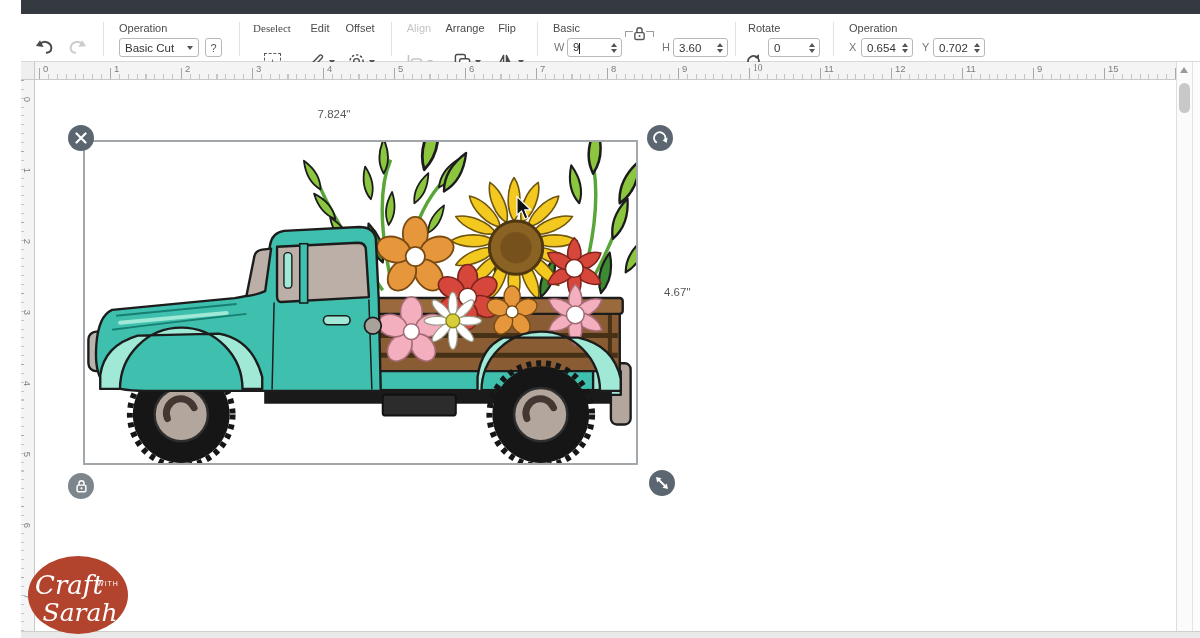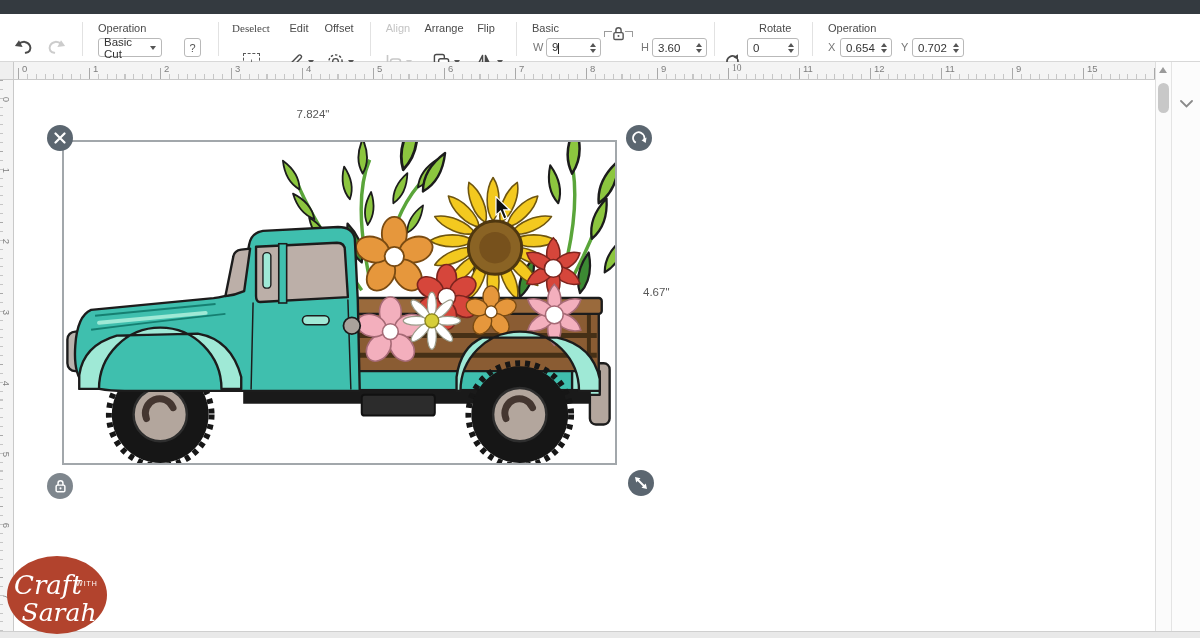--- a/index.html
+++ b/index.html
@@ -1,18 +1,18 @@
 <!DOCTYPE html>
 <html style="--teal: #3fbfae; --mint: #9fe9d6; --window_taupe: #bcafa8; --hub_taupe: #b3a69d; --tire_black: #161616; --wood: #8a5c33; --wood_light: #9a6a3c; --wood_dark: #46301662; --sun_yellow: #f3c91f; --sun_center: #8a6324; --orange: #e6973c; --red: #d6463b; --pink: #f3afbd; --leaf_light: #8cc63f; --leaf_mid: #5aa53a; --leaf_dark: #3c8a33; --logo_red: #b2432d; --handle_dark: #5b6670; --handle_gray: #7e868d; --outline: #1c1c1c;"><head>
 <meta charset="utf-8">
 <style>
   * { box-sizing: border-box; margin: 0; padding: 0; }
   html,body { width:1200px; height:638px; overflow:hidden; }
   body { font-family:"Liberation Sans", sans-serif; background:#fff; position:relative; }
-  .screen { position:absolute; inset:0; }
+  .screen { position:absolute; inset:0;margin-left:21px; }
 
   
   .top-bar { position:absolute; left:0; top:0; width:1200px; height:14px; background:#343a40; }
   .bottom-bar { position:absolute; left:0; top:631px; width:1200px; height:7px; background:#e9e9e9; border-top:1px solid #cfcfcf; }
 
   
   .toolbar { position:absolute; left:0; top:14px; width:1200px; height:48px; background:#fff; border-bottom:1px solid #d8d8d8; font-size:11px; color:#3d3d3d; }
   .tb-divider { position:absolute; top:8px; height:34px; width:1px; background:#e2e2e2; }
   .tb-label { position:absolute; top:8px; font-size:11px; color:#4a4a4a; white-space:nowrap; }
   .tb-label.center { transform:translateX(-50%); }
@@ -104,21 +104,21 @@
     <button class="icon-btn disabled" style="left:44px;top:22px;width:24px;height:20px;">
       <svg width="20" height="15" viewBox="0 0 22 16" style="transform:scaleX(-1)">
           <path d="M5 6 C9 1.5, 15 2, 17.5 7 C 19.5 11.5, 16.5 14.5, 13 15" fill="none" stroke="#cccccc" stroke-width="2.2" stroke-linecap="round"></path>
           <polygon points="1,7.5 9.5,8.5 5.5,1" fill="#cccccc"></polygon>
         </svg>
     </button>
 
     <div class="tb-divider" style="left:82px;"></div>
 
     <div class="tb-label" style="left:98px;">Operation</div>
-    <div class="dropdown" style="left:98px;width:64px;">
+    <div class="dropdown" style="left:98px;width:80px;">
       <span class="dd-text">Basic Cut</span>
       <span class="caret"></span>
     </div>
     <button class="help-btn" style="left:184px;">?</button>
 
     <div class="tb-divider" style="left:218px;"></div>
 
     <div class="tb-label center" style="left:251px;font-family:Liberation Serif, serif;">Deselect</div>
     <button class="icon-btn" style="left:242px;top:38px;width:19px;height:19px;">
       <span class="deselect-glyph">+</span>
@@ -194,21 +194,21 @@
     <div class="field" style="left:652px;width:55px;">
       <span class="val">3.60</span>
       <span class="stepper">
           <i class="up"></i>
           <i class="dn"></i>
         </span>
     </div>
 
     <div class="tb-divider" style="left:714px;"></div>
 
-    <div class="tb-label" style="left:759px;text-align:right;">Rotate</div>
+    <div class="tb-label" style="left:727px;text-align:right;">Rotate</div>
     <button class="icon-btn" style="left:722px;top:38px;width:20px;height:19px;">
       <svg width="17" height="17" viewBox="0 0 18 18">
           <path d="M3.5 11 A6 6 0 0 1 13 4.5" fill="none" stroke="#4a4a4a" stroke-width="1.8" stroke-linecap="round"></path>
           <polygon points="14.8,1.2 14.8,7.2 10,4.4" fill="#4a4a4a"></polygon>
           <path d="M14.5 7 A6 6 0 0 1 5 13.5" fill="none" stroke="#4a4a4a" stroke-width="1.8" stroke-linecap="round"></path>
           <polygon points="3.2,16.8 3.2,10.8 8,13.6" fill="#4a4a4a"></polygon>
         </svg>
     </button>
     <div class="field" style="left:747px;width:52px;">
       <span class="val">0</span>

